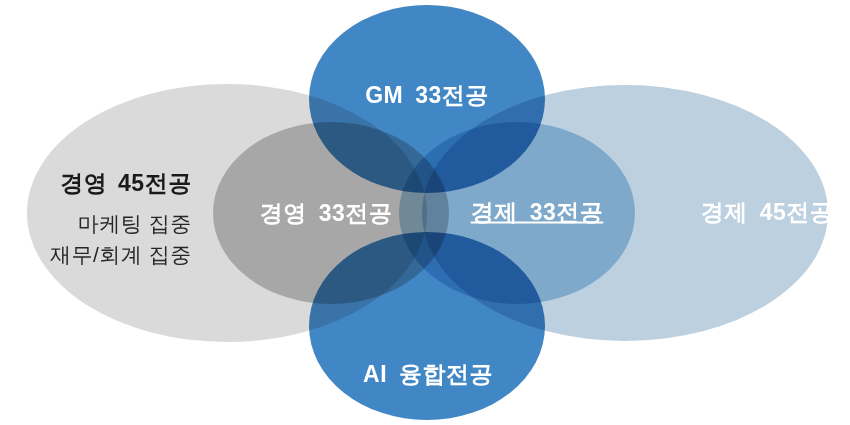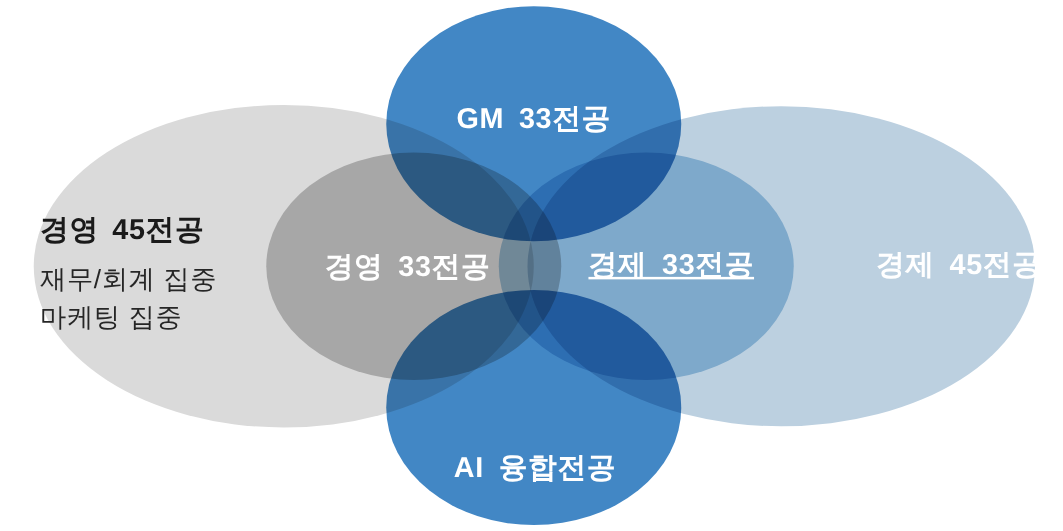--- a/index.html
+++ b/index.html
@@ -32,23 +32,23 @@
     font-weight: bold;
     font-size: 23px;
     color: #ffffff;
     letter-spacing: 0.5px;
     word-spacing: 5px;
     text-align: center;
   }
   .label-on-gray   { color: #ffffff; }
   .mgmt45-block {
     position: absolute;
-    left: 32px;
+    left: 50px;
     top: 171px;
-    text-align: left;
+    text-align: right;
     color: #1a1a1a;
   }
   .mgmt45-title {
     font-weight: bold;
     font-size: 23px;
     line-height: 24px;
     letter-spacing: 0.5px;
     word-spacing: 4px;
     margin-bottom: 13px;
   }
@@ -71,22 +71,22 @@
     <ellipse cx="331" cy="213" rx="118" ry="91" fill="#c4c4c4"></ellipse>
     <ellipse cx="517" cy="213" rx="118" ry="91" fill="#abcfe7"></ellipse>
     <ellipse cx="427" cy="99" rx="118" ry="94" fill="#4287c5"></ellipse>
     <ellipse cx="427" cy="326" rx="118" ry="94" fill="#4287c5"></ellipse>
   </svg>
 
   <div class="label" style="left:427px; top:95px;text-align:center;">GM 33전공</div>
 
   <div class="mgmt45-block">
     <div class="mgmt45-title">경영 45전공</div>
+    <div class="mgmt45-line">마케팅 집중</div>
     <div class="mgmt45-line">재무/회계 집중</div>
-    <div class="mgmt45-line">마케팅 집중</div>
   </div>
 
   <div class="label label-on-gray" style="left:326px; top:213px;">경영 33전공</div>
 
   <div class="label" style="left:537px; top:212px;text-decoration:underline;">경제 33전공</div>
 
   <div class="label" style="left:722px; top:212px;margin-left:45px;">경제 45전공</div>
 
   <div class="label" style="left:428px; top:338px;margin-top:36px;">AI 융합전공</div>
 

